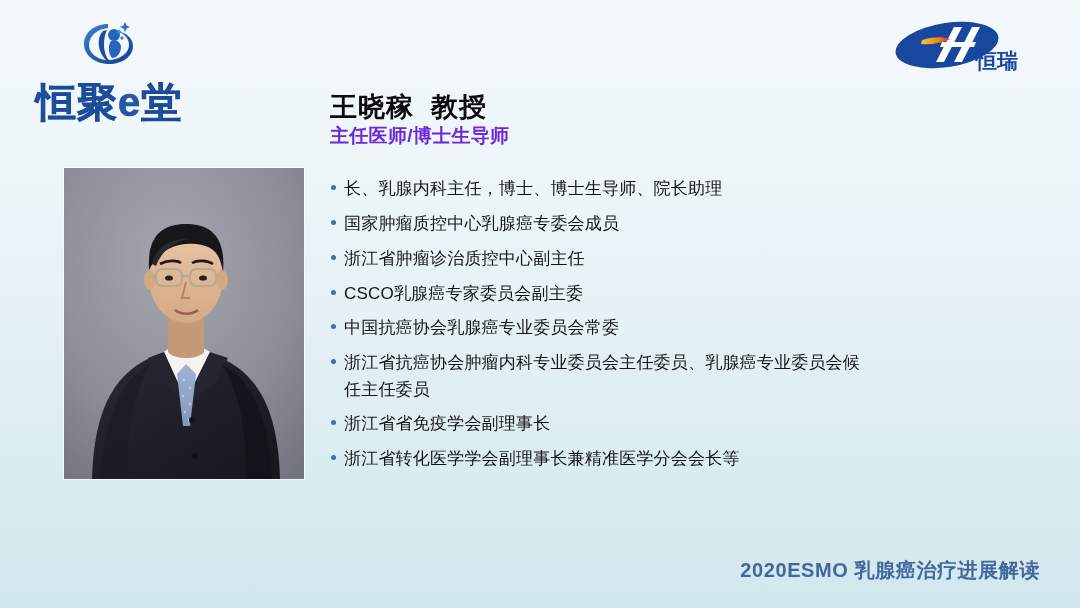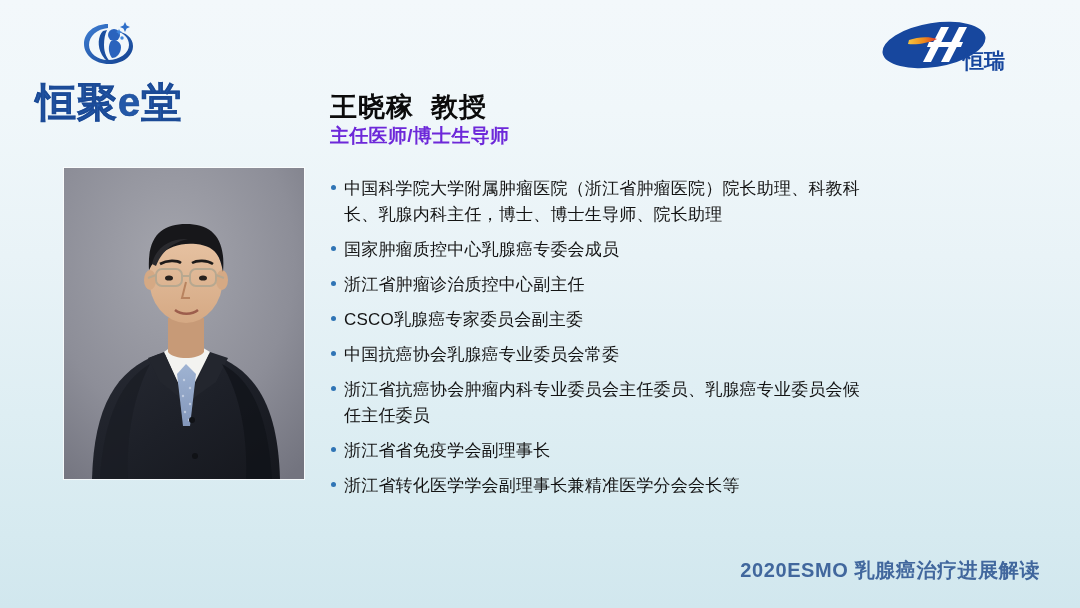--- a/index.html
+++ b/index.html
@@ -16,21 +16,21 @@
   #brand-left .mark svg{display:block;width:62px;height:62px;}
   #brand-left .wordmark{
     font-size:40px;font-weight:bold;letter-spacing:1px;
     color:#2358a8;
     -webkit-text-stroke:0.6px #1b4a96;
     line-height:1;
     padding-bottom:3px;
   }
 
   
-  #brand-right{position:absolute;right:61px;top:18px;width:140px;height:62px;}
+  #brand-right{position:absolute;right:48px;top:18px;width:140px;height:62px;}
   #brand-right svg{display:block;}
 
   
   #portrait{
     position:absolute;left:64px;top:168px;width:240px;height:311px;
     overflow:hidden;
     box-shadow:0 0 0 1px rgba(255,255,255,.7);
   }
   #portrait svg{display:block;}
 
@@ -196,21 +196,20 @@
   <div id="speaker-title">主任医师/博士生导师</div>
 </div>
 
 <div id="credentials">
 
   <div class="cred">
     <span class="dot">
         <i></i>
       </span>
     <span class="txt">
-      <span class="ind">中国科学院大学附属肿瘤医院（浙江省肿瘤医院）院长助理、科教科</span>
       <span class="ind">长、乳腺内科主任，博士、博士生导师、院长助理</span>
     </span>
   </div>
 
 
   <div class="cred">
     <span class="dot">
         <i></i>
       </span>
     <span class="txt">

